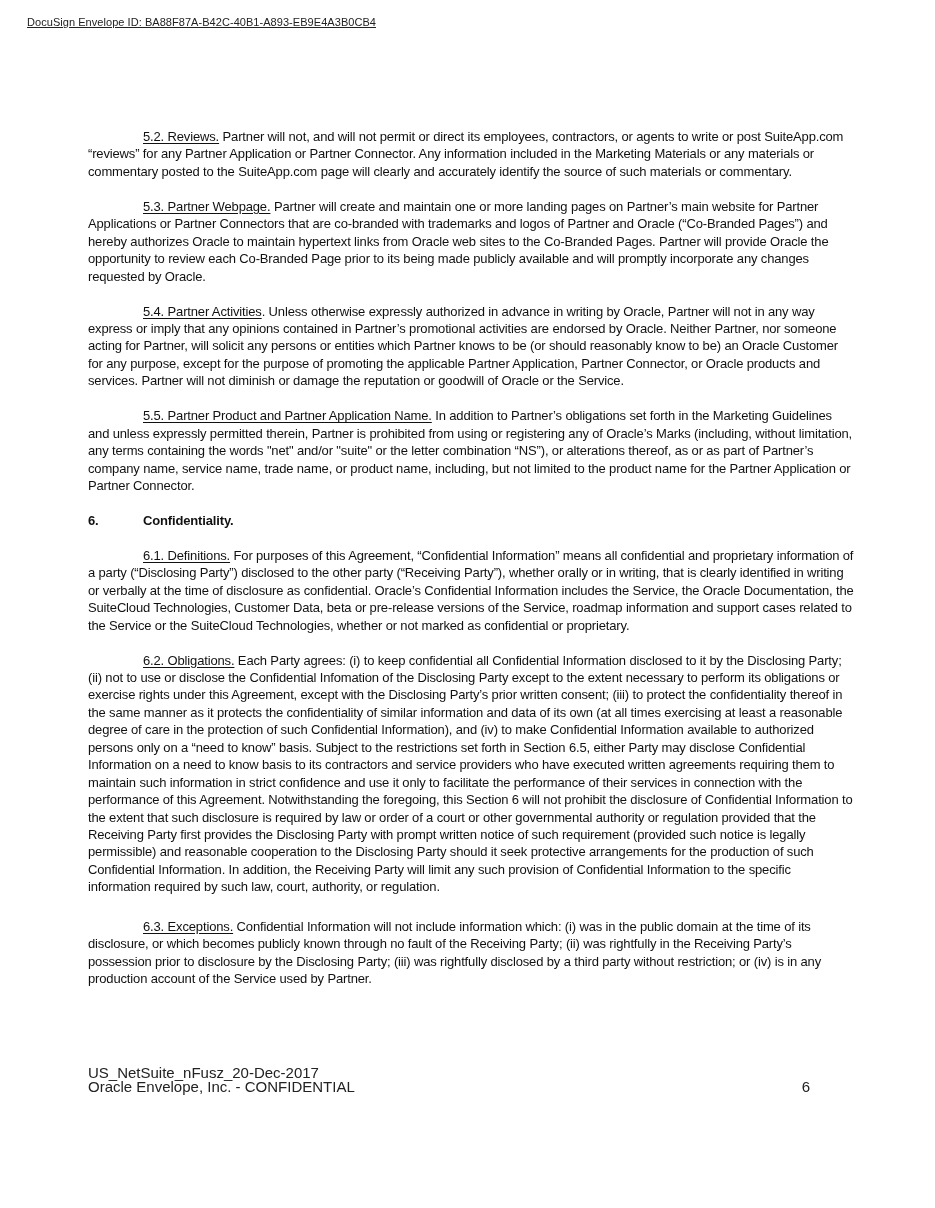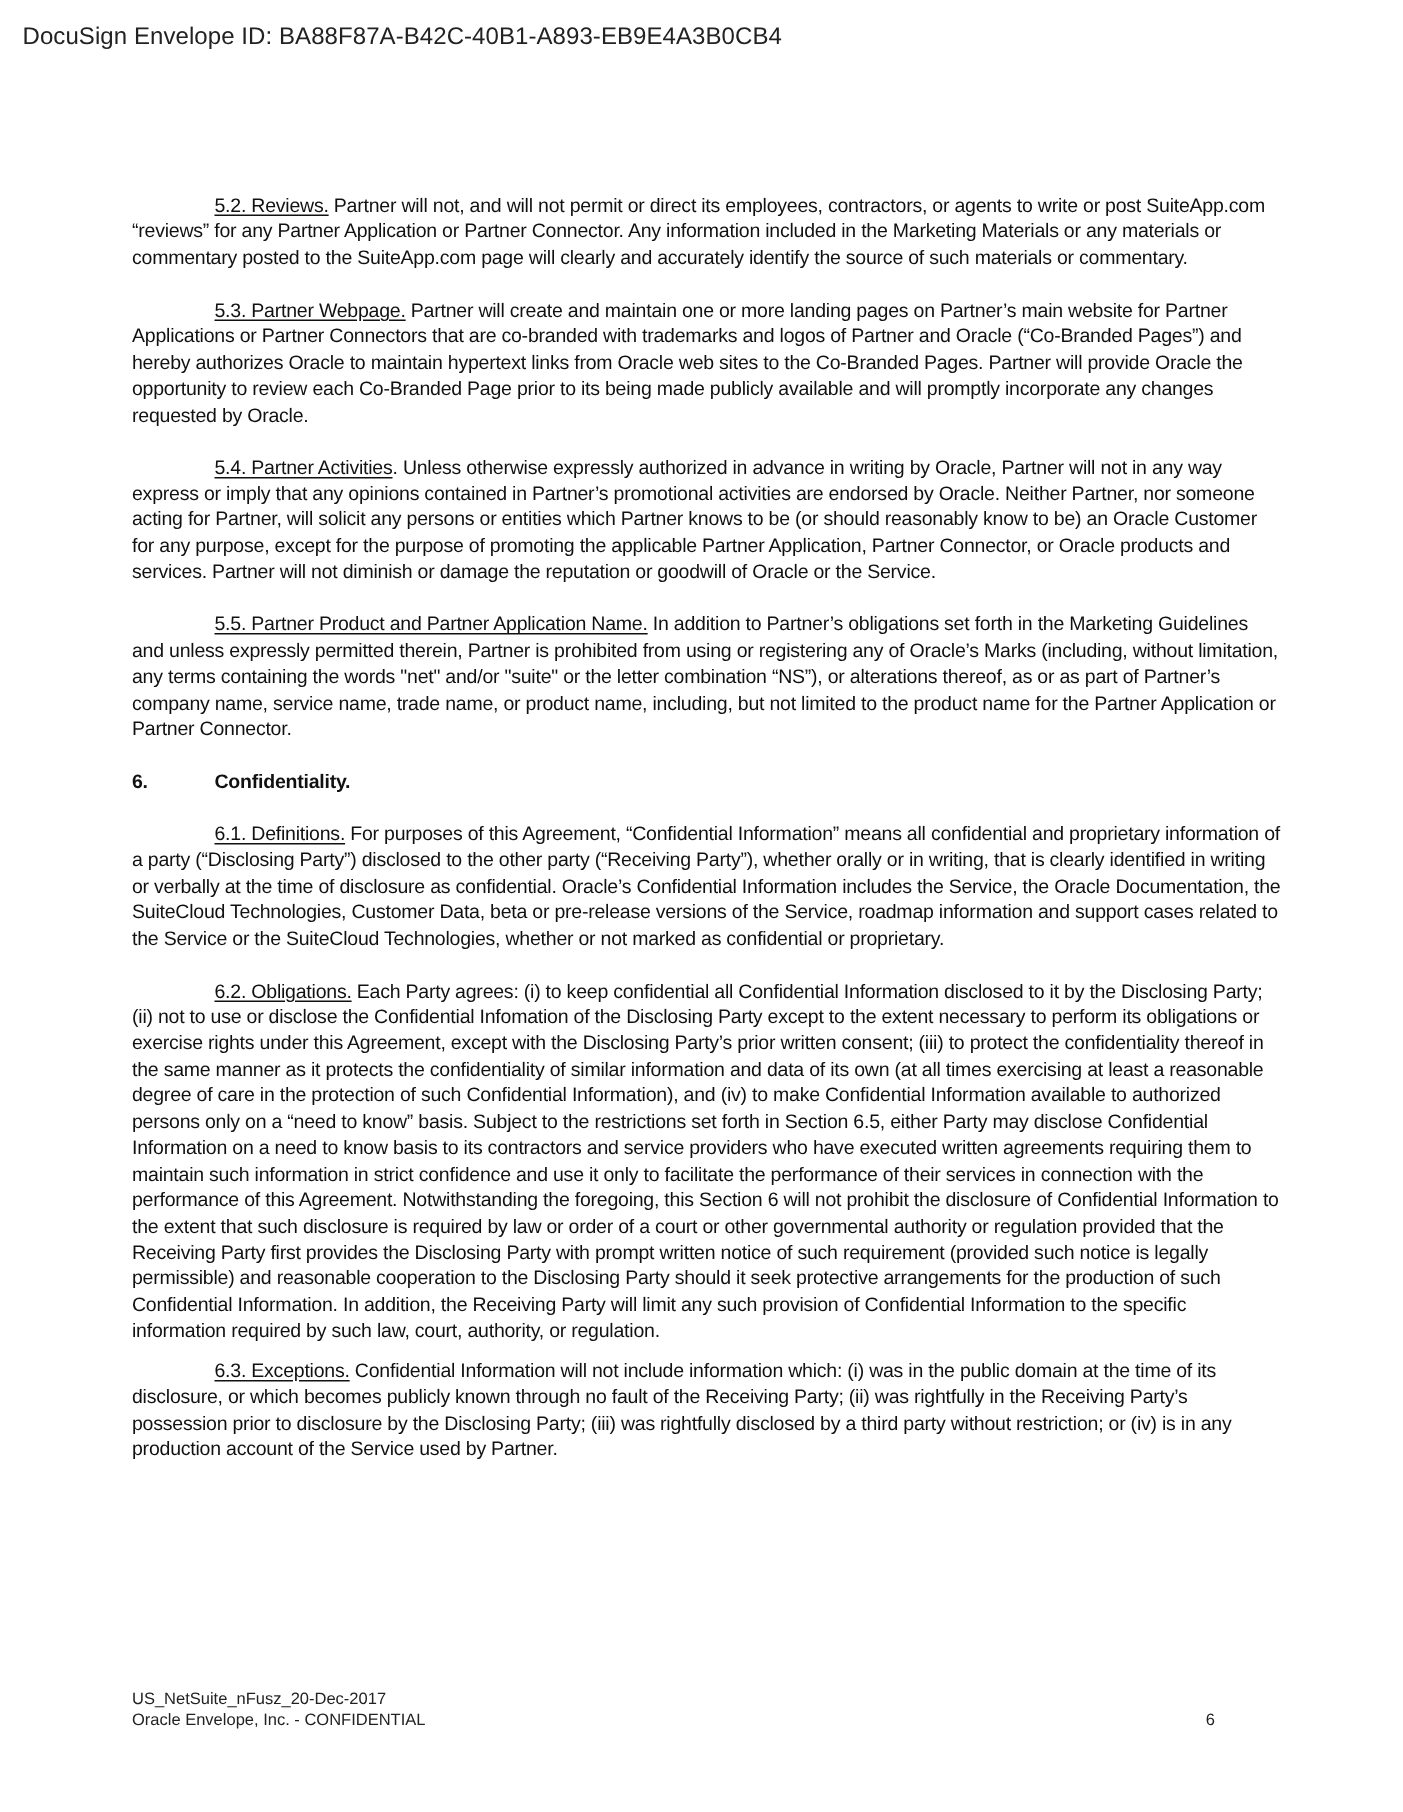--- a/index.html
+++ b/index.html
@@ -1,38 +1,38 @@
 <!DOCTYPE html>
 <html><head>
   <meta charset="utf-8">
   <style>
     html, body { margin: 0; padding: 0; background: #ffffff; }
     body {
       width: 935px; height: 1208px; position: relative; overflow: hidden;
       font-family: "Liberation Sans", sans-serif; color: #111;
     }
     .envelope {
-      position: absolute; left: 15px; top: 16px;
-      font-size: 16px; color: #222; letter-spacing: 0.05px;
+      position: absolute; left: 27px; top: 16px;
+      font-size: 11px; color: #222; letter-spacing: 0.05px; text-decoration: underline;
     }
     .content {
       position: absolute; left: 88px; top: 128px; width: 766px;
       font-size: 13px; line-height: 17.45px;
       letter-spacing: -0.15px; word-spacing: 0px;
     }
     .para { margin: 0 0 17.45px 0; text-indent: 55px; }
-    .para.tight { margin-bottom: 9px; }
+    .para.tight { margin-bottom: 22px; }
     .heading-u { text-decoration: underline; text-underline-offset: 2px; }
     .section-head {
       margin: 0 0 17.45px 0; font-weight: bold; display: flex;
     }
     .section-num { width: 55px; display: inline-block; }
     .footer {
-      position: absolute; left: 88px; top: 1126px; width: 722px;
-      font-size: 11px; line-height: 14px; color: #222;
+      position: absolute; left: 88px; top: 1066px; width: 722px;
+      font-size: 15px; line-height: 14px; color: #222;
     }
     .footer .page-num { position: absolute; right: 0; top: 14px; }
   </style>
 </head>
 <body>
 
 <div class="envelope">DocuSign Envelope ID: BA88F87A-B42C-40B1-A893-EB9E4A3B0CB4</div>
 
 <div class="content">
 

